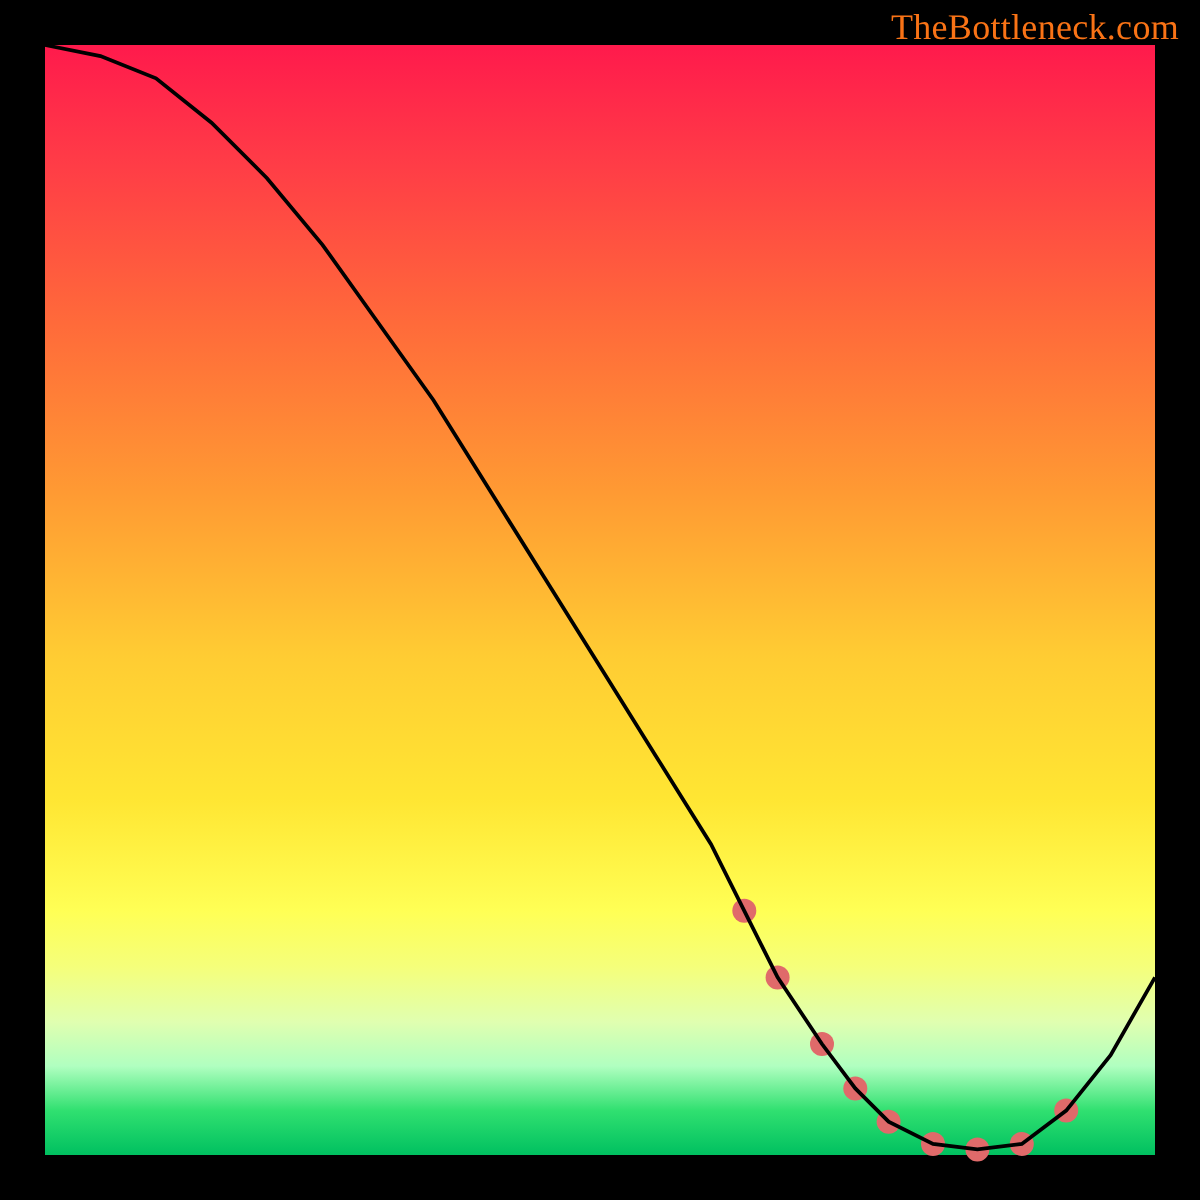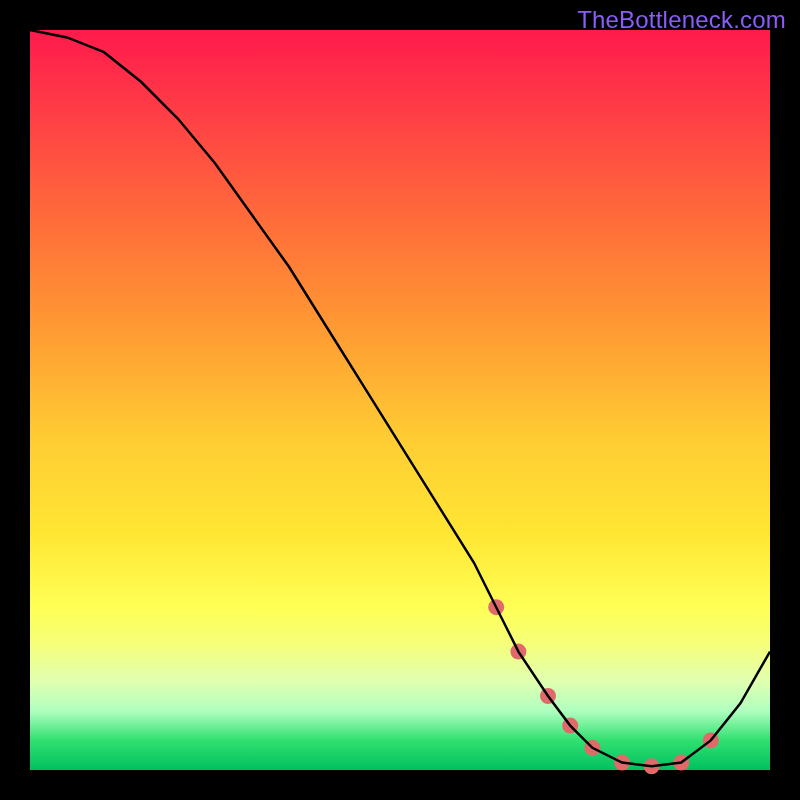--- a/index.html
+++ b/index.html
@@ -27,24 +27,24 @@
       #f5ff7a 83%,
       #e0ffb0 88%,
       #b0ffc0 92%,
       #30e070 96%,
       #00c060 100%);
   }
   .watermark {
     position: absolute;
     top: 6px;
     right: 14px;
-    font-family: Liberation Sans, sans-serif;
+    font-family: Liberation Serif, serif;
     font-size: 24px;
     font-weight: 500;
-    color: #8b5cf6;
+    color: #f97316;
     letter-spacing: 0.2px;
     pointer-events: none;
   }
   svg.curve {
     position: absolute;
     left: 0; top: 0;
     width: 100%;
     height: 100%;
     overflow: visible;
   }

